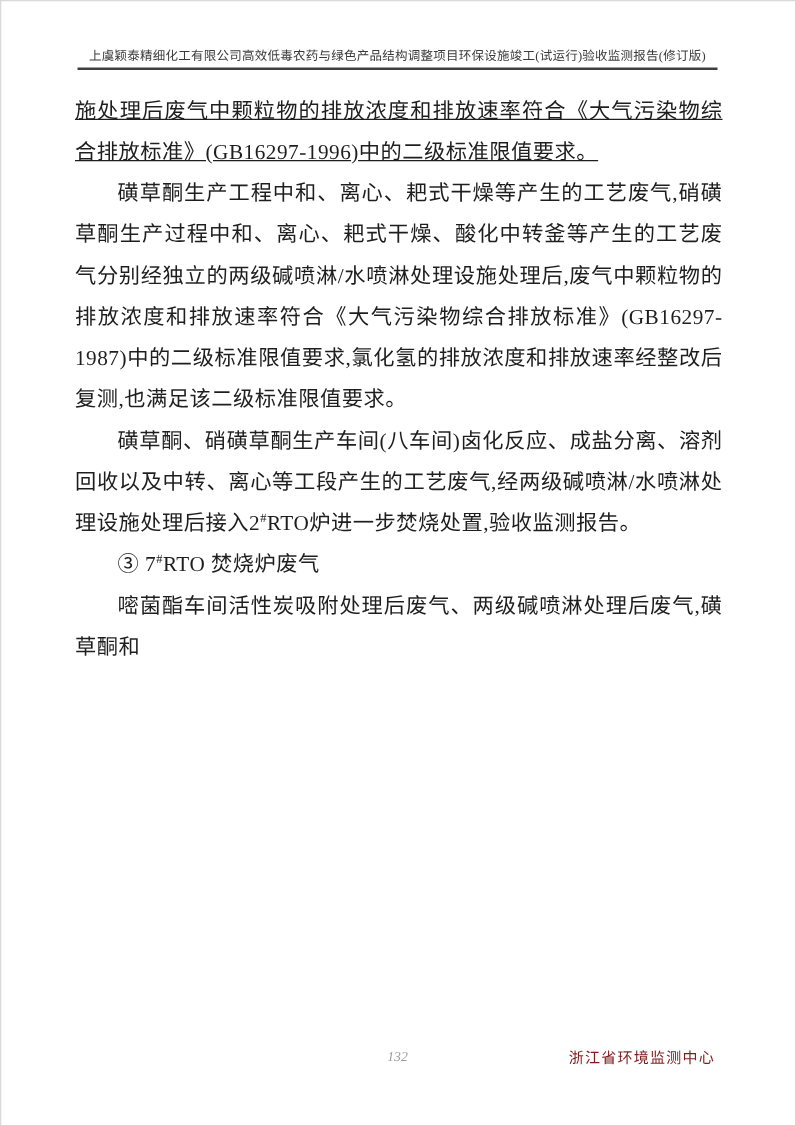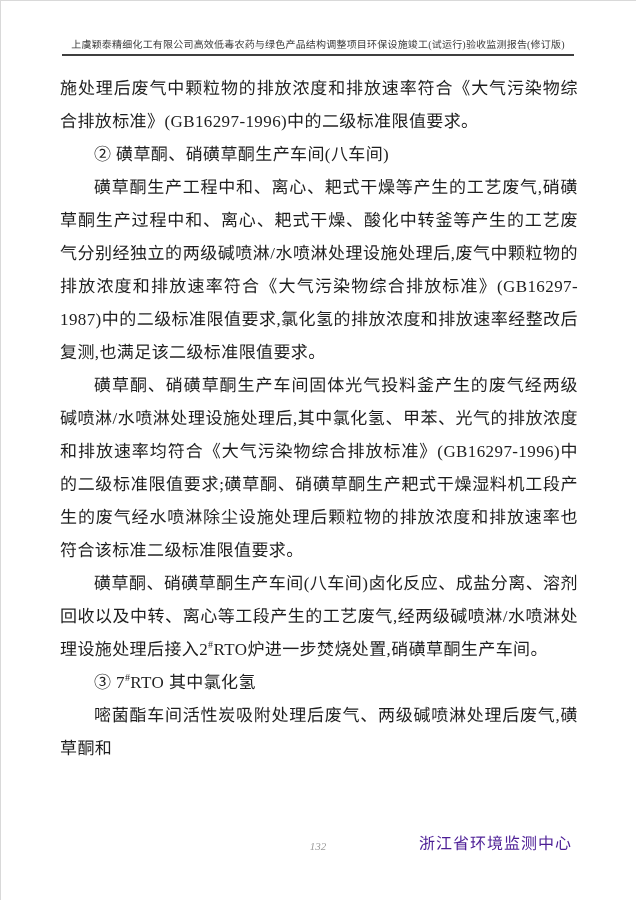--- a/index.html
+++ b/index.html
@@ -52,20 +52,21 @@
     filter: blur(0.3px);
   }
   .doc-body p {
     margin: 0;
   }
   .indent {
     text-indent: 2em;
   }
   .noindent {
     text-indent: 0;
+    text-decoration: underline;
   }
   sup {
     font-size: 10px;
     line-height: 0;
     vertical-align: super;
   }
   .page-number {
     position: absolute;
     bottom: 48px;
     left: 0;
@@ -73,49 +74,47 @@
     text-align: center;
     font-size: 11px;
     color: #9d9d9d;
     filter: blur(0.4px);
     font-style: italic;
   }
   .watermark {
     position: absolute;
     bottom: 46px;
     right: 64px;
-    font-size: 16px;
-    color: #4c1d95;
+    font-size: 12px;
+    color: #7f1d1d;
     letter-spacing: 1px;
     filter: blur(0.4px);
     margin-left: 33px;
   }
 </style>
 </head>
 <body>
 
 <div class="page">
 
   <div class="header">
     <div class="header-title">上虞颖泰精细化工有限公司高效低毒农药与绿色产品结构调整项目环保设施竣工(试运行)验收监测报告(修订版)</div>
   </div>
 
   <div class="doc-body">
     <p class="noindent">施处理后废气中颗粒物的排放浓度和排放速率符合《大气污染物综合排放标准》(GB16297-1996)中的二级标准限值要求。</p>
 
-    <p class="indent">② 磺草酮、硝磺草酮生产车间(八车间)</p>
 
     <p class="indent">磺草酮生产工程中和、离心、耙式干燥等产生的工艺废气,硝磺草酮生产过程中和、离心、耙式干燥、酸化中转釜等产生的工艺废气分别经独立的两级碱喷淋/水喷淋处理设施处理后,废气中颗粒物的排放浓度和排放速率符合《大气污染物综合排放标准》(GB16297-1987)中的二级标准限值要求,氯化氢的排放浓度和排放速率经整改后复测,也满足该二级标准限值要求。</p>
 
-    <p class="indent">磺草酮、硝磺草酮生产车间固体光气投料釜产生的废气经两级碱喷淋/水喷淋处理设施处理后,其中氯化氢、甲苯、光气的排放浓度和排放速率均符合《大气污染物综合排放标准》(GB16297-1996)中的二级标准限值要求;磺草酮、硝磺草酮生产耙式干燥湿料机工段产生的废气经水喷淋除尘设施处理后颗粒物的排放浓度和排放速率也符合该标准二级标准限值要求。</p>
 
-    <p class="indent"><span>磺草酮、硝磺草酮生产车间(八车间)卤化反应、成盐分离、溶剂回收以及中转、离心等工段产生的工艺废气,经两级碱喷淋/水喷淋处理设施处理后接入2</span><sup>#</sup><span>RTO炉进一步焚烧处置,硝磺草酮生产车间。</span></p>
+    <p class="indent"><span>磺草酮、硝磺草酮生产车间(八车间)卤化反应、成盐分离、溶剂回收以及中转、离心等工段产生的工艺废气,经两级碱喷淋/水喷淋处理设施处理后接入2</span><sup>#</sup><span>RTO炉进一步焚烧处置,验收监测报告。</span></p>
 
 
-    <p class="indent"><span>③ 7</span><sup>#</sup><span>RTO 其中氯化氢</span></p>
+    <p class="indent"><span>③ 7</span><sup>#</sup><span>RTO 焚烧炉废气</span></p>
 
     <p class="indent">嘧菌酯车间活性炭吸附处理后废气、两级碱喷淋处理后废气,磺草酮和</p>
   </div>
 
   <div class="page-number">132</div>
 
   <div class="watermark">浙江省环境监测中心</div>
 
 </div>
 

